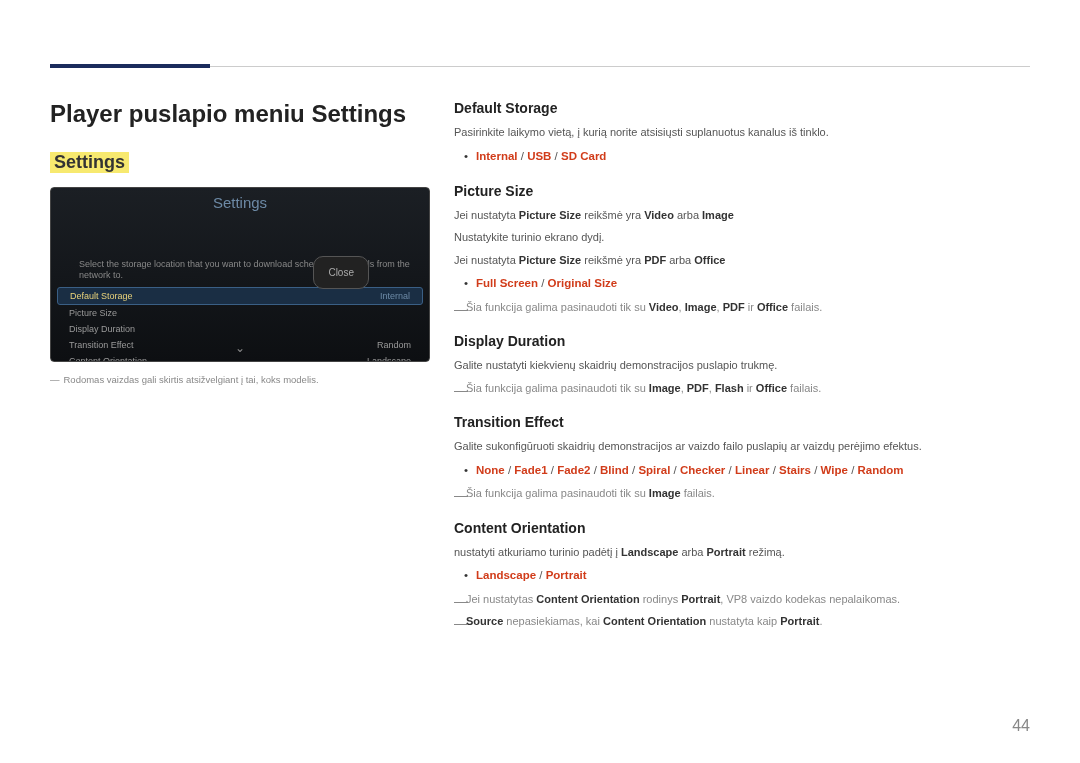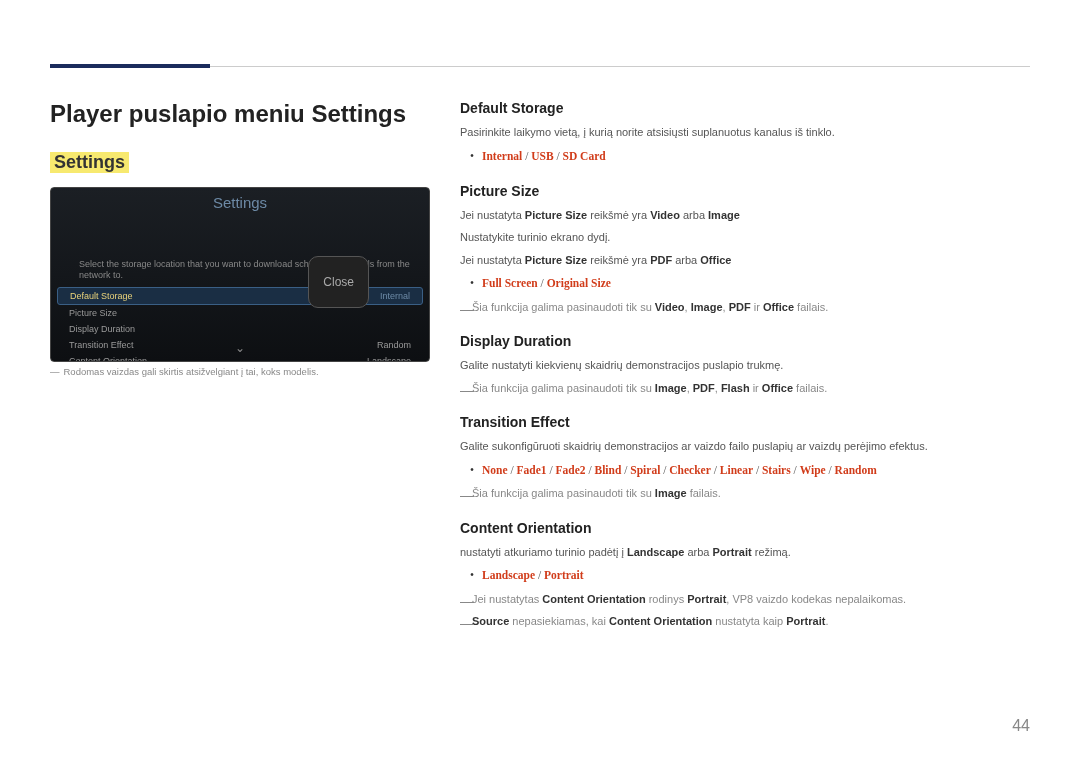--- a/index.html
+++ b/index.html
@@ -27,21 +27,21 @@
   width: 160px;
   height: 4px;
   background: #1a2b5c;
 }
 .page-container {
   position: absolute;
   top: 100px;
   left: 50px;
   right: 50px;
   display: flex;
-  gap: 30px;
+  gap: 24px;
 }
 .left-col {
   width: 380px;
   flex-shrink: 0;
 }
 .right-col {
   flex: 1;
 }
 .page-title {
   font-size: 24px;
@@ -97,56 +97,55 @@
   color: #e9d27a;
 }
 .settings-row.selected .row-value { color: #6d8aa6; }
 .close-btn {
   position: absolute;
   right: 60px;
   top: 68px;
   background: #222;
   border: 1px solid #555;
   border-radius: 10px;
-  font-size: 12px;
+  font-size: 10px;
   color: #aaa;
-  padding: 18px 14px;
+  padding: 10px 14px;
 }
 .chevron-down {
   position: absolute;
   bottom: 6px;
   left: 50%;
   transform: translateX(-50%);
   color: #888;
   font-size: 12px;
 }
 .footnote {
   font-size: 9.5px;
   color: #888;
-  margin-top: 4px;
+  margin-top: 12px;
 }
 .footnote .dash { color: #888; margin-right: 4px; }
 .subsection-title {
   font-size: 14px;
   font-weight: 700;
   color: #222;
   margin-top: 0;
   margin-bottom: 8px;
 }
 .subsection-title.spaced { margin-top: 18px; }
 .body-text {
   font-size: 11px;
   color: #555;
   margin-bottom: 6px;
   line-height: 1.5;
 }
 .bullet-list {
   list-style: none;
   margin-bottom: 6px;
-  font-family: Liberation Serif, serif;
 }
 .bullet-list li {
   font-size: 11.5px;
   color: #555;
   padding-left: 22px;
   position: relative;
   line-height: 1.6;
 }
 .bullet-list li::before {
   content: "•";

